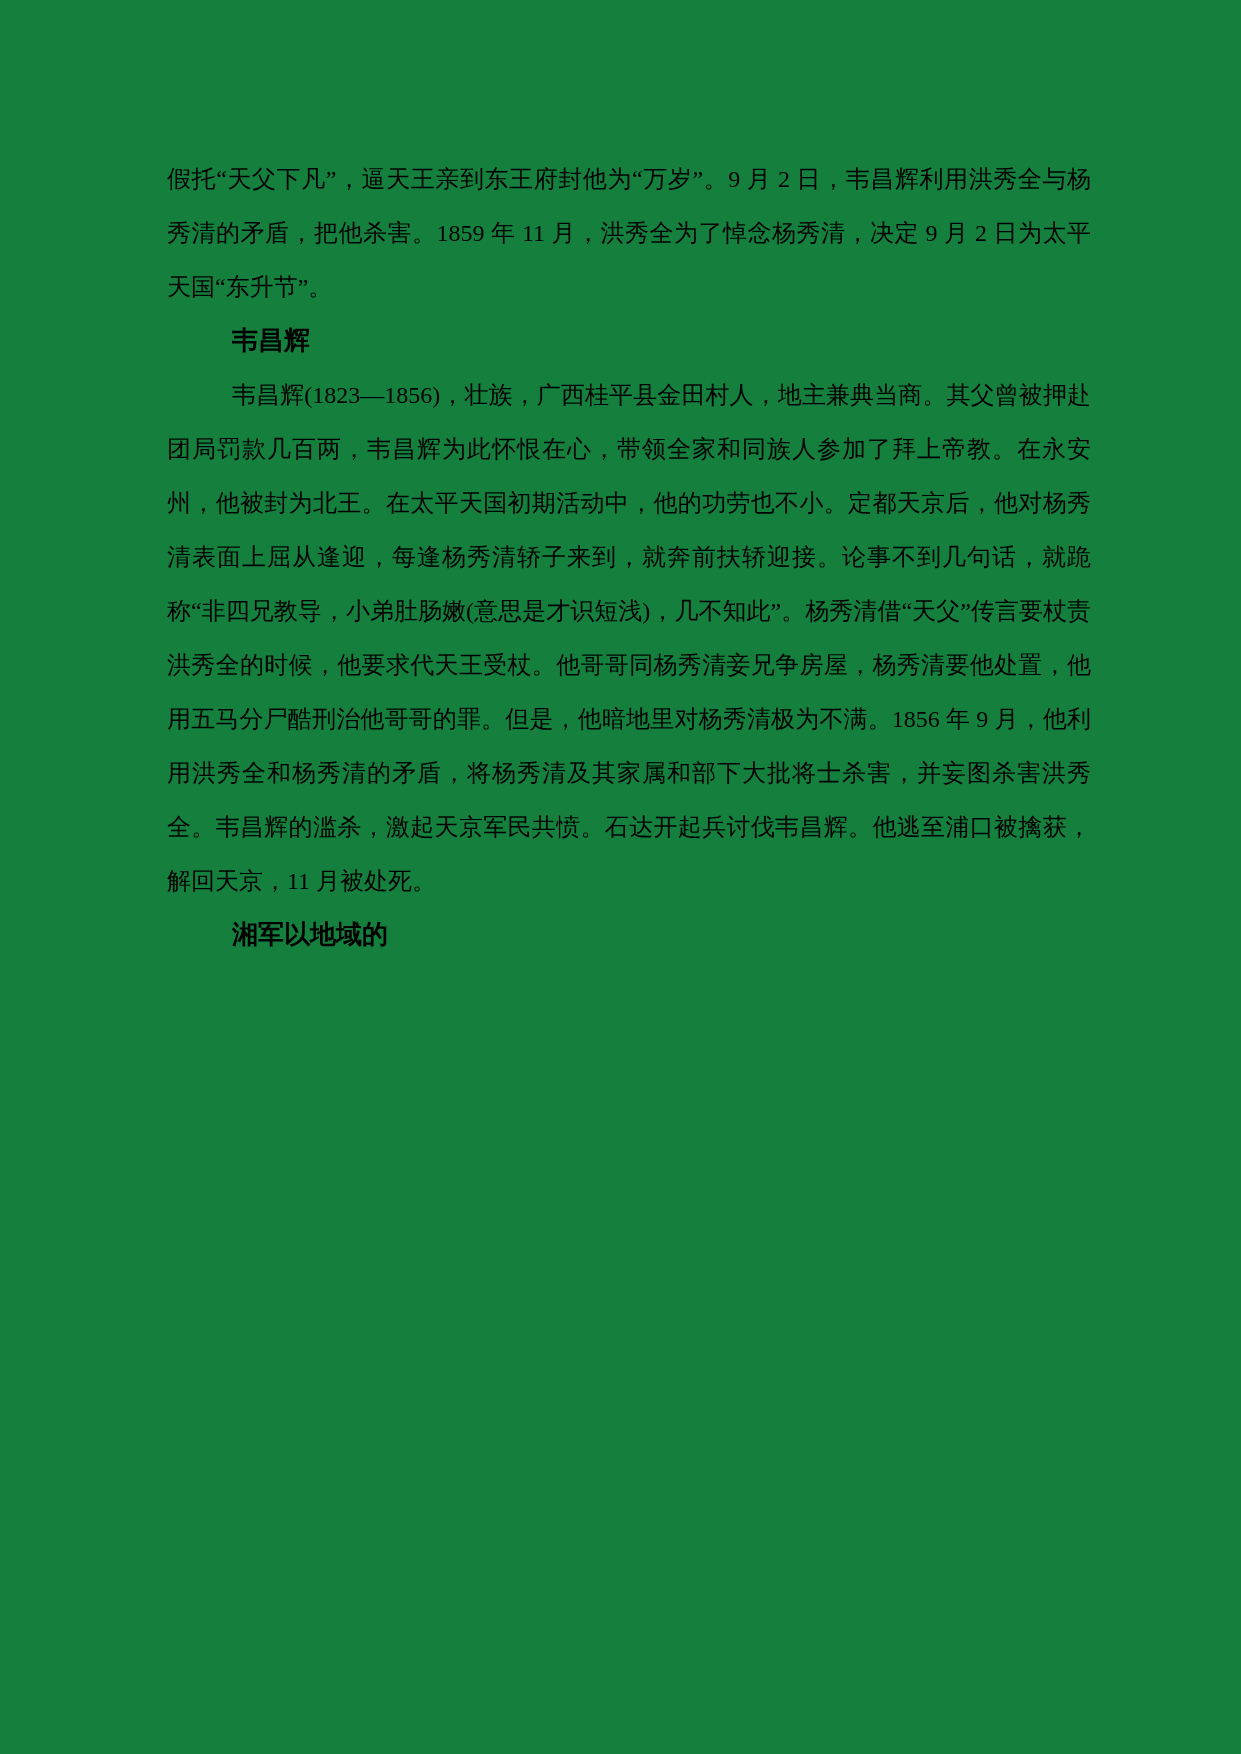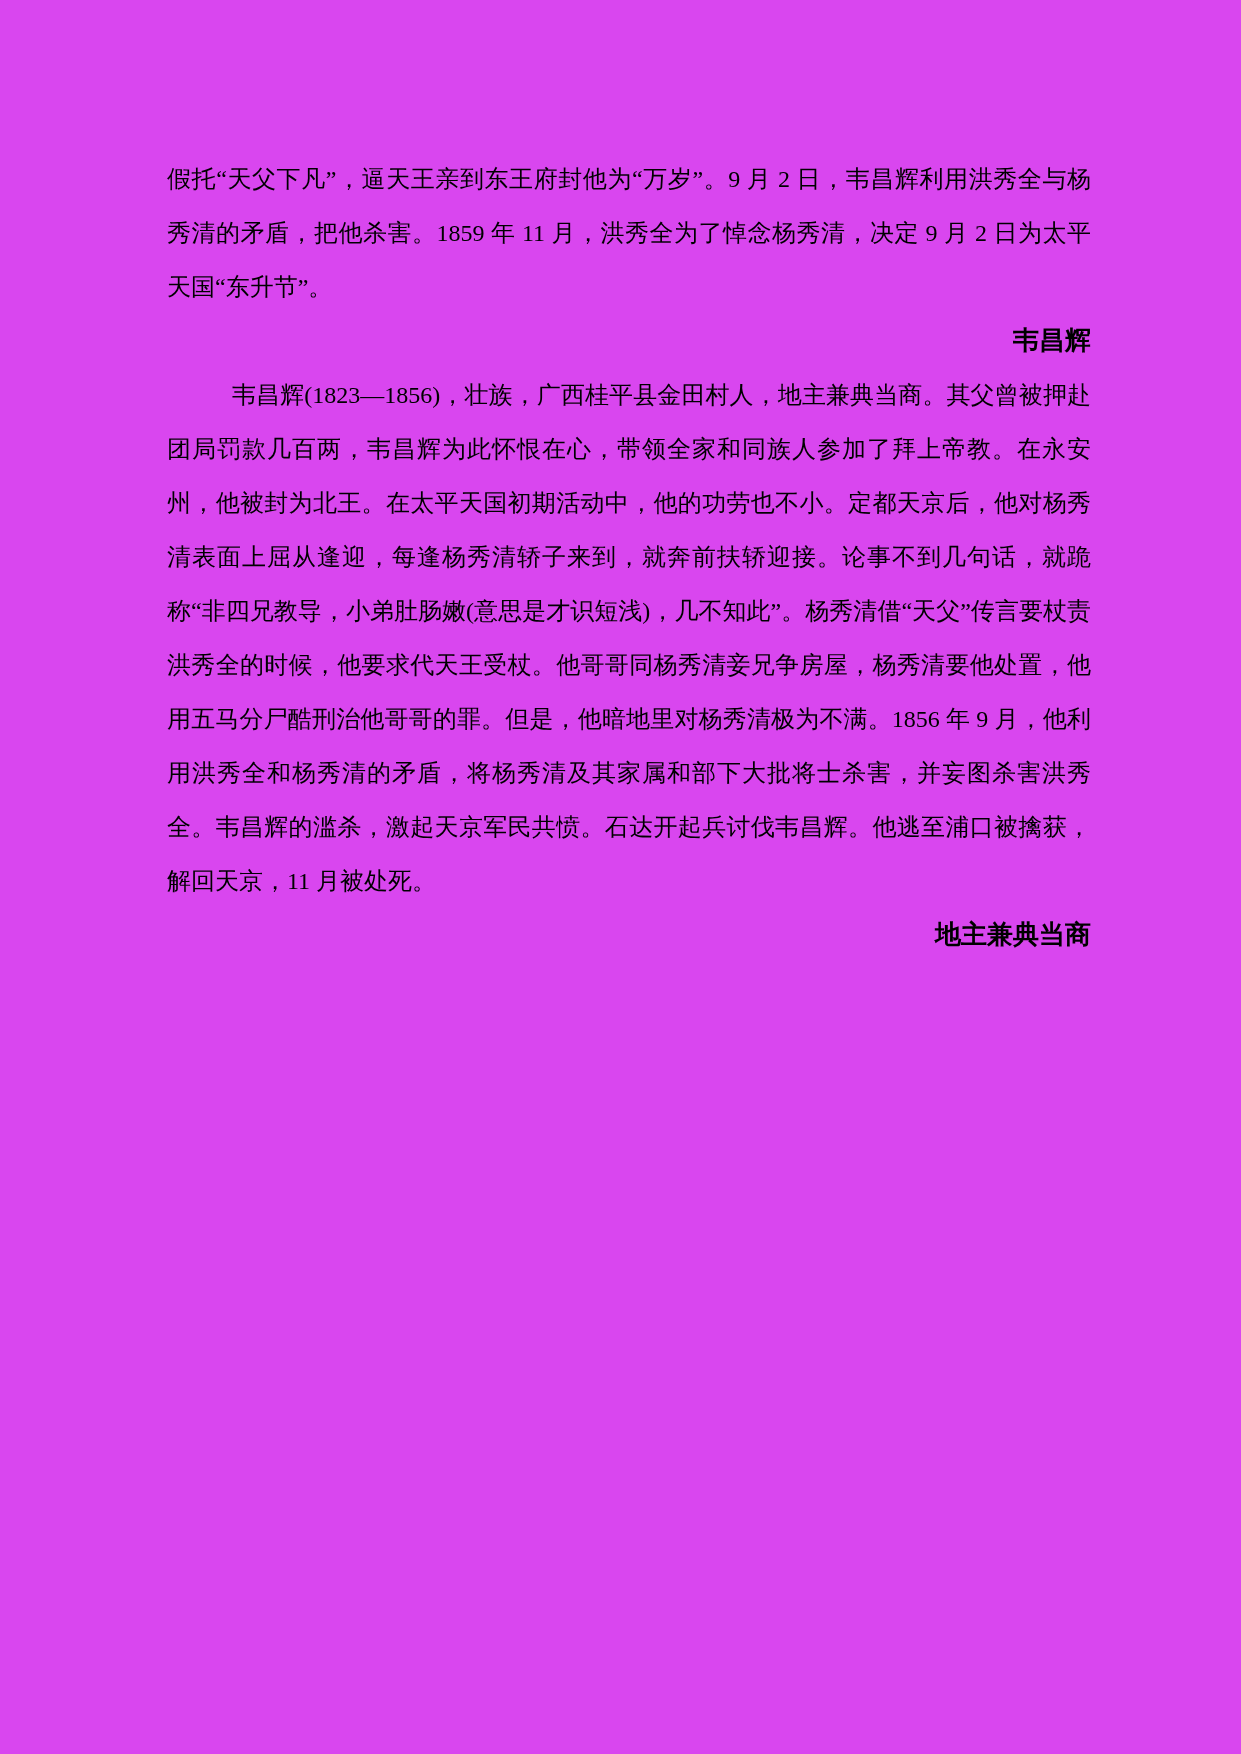--- a/index.html
+++ b/index.html
@@ -4,21 +4,21 @@
 <style>
   html, body {
     margin: 0;
     padding: 0;
     background: #ffffff;
   }
   .page {
     position: relative;
     width: 1241px;
     height: 1754px;
-    background: #d946ef;
+    background: #15803d;
     overflow: hidden;
   }
   .content {
     position: absolute;
     left: 167px;
     top: 152px;
     width: 924px;
     font-family: "Liberation Serif", "DejaVu Serif", serif;
     font-size: 24px;
     line-height: 54px;
@@ -35,26 +35,26 @@
     word-break: break-all;
   }
   .para.no-indent {
     text-indent: 0;
   }
   .heading {
     font-size: 26px;
     font-weight: bold;
     line-height: 54px;
     text-indent: 65px;
-    text-align: right;
+    text-align: left;
   }
 </style>
 </head>
 <body>
 
 <div class="page">
   <div class="content">
     <p class="para no-indent">假托“天父下凡”，逼天王亲到东王府封他为“万岁”。9 月 2 日，韦昌辉利用洪秀全与杨秀清的矛盾，把他杀害。1859 年 11 月，洪秀全为了悼念杨秀清，决定 9 月 2 日为太平天国“东升节”。</p>
     <h2 class="heading">韦昌辉</h2>
     <p class="para">韦昌辉(1823—1856)，壮族，广西桂平县金田村人，地主兼典当商。其父曾被押赴团局罚款几百两，韦昌辉为此怀恨在心，带领全家和同族人参加了拜上帝教。在永安州，他被封为北王。在太平天国初期活动中，他的功劳也不小。定都天京后，他对杨秀清表面上屈从逢迎，每逢杨秀清轿子来到，就奔前扶轿迎接。论事不到几句话，就跪称“非四兄教导，小弟肚肠嫩(意思是才识短浅)，几不知此”。杨秀清借“天父”传言要杖责洪秀全的时候，他要求代天王受杖。他哥哥同杨秀清妾兄争房屋，杨秀清要他处置，他用五马分尸酷刑治他哥哥的罪。但是，他暗地里对杨秀清极为不满。1856 年 9 月，他利用洪秀全和杨秀清的矛盾，将杨秀清及其家属和部下大批将士杀害，并妄图杀害洪秀全。韦昌辉的滥杀，激起天京军民共愤。石达开起兵讨伐韦昌辉。他逃至浦口被擒获，解回天京，11 月被处死。</p>
-    <h2 class="heading">地主兼典当商</h2>
+    <h2 class="heading">湘军以地域的</h2>
   </div>
 </div>
 
 </body></html>

